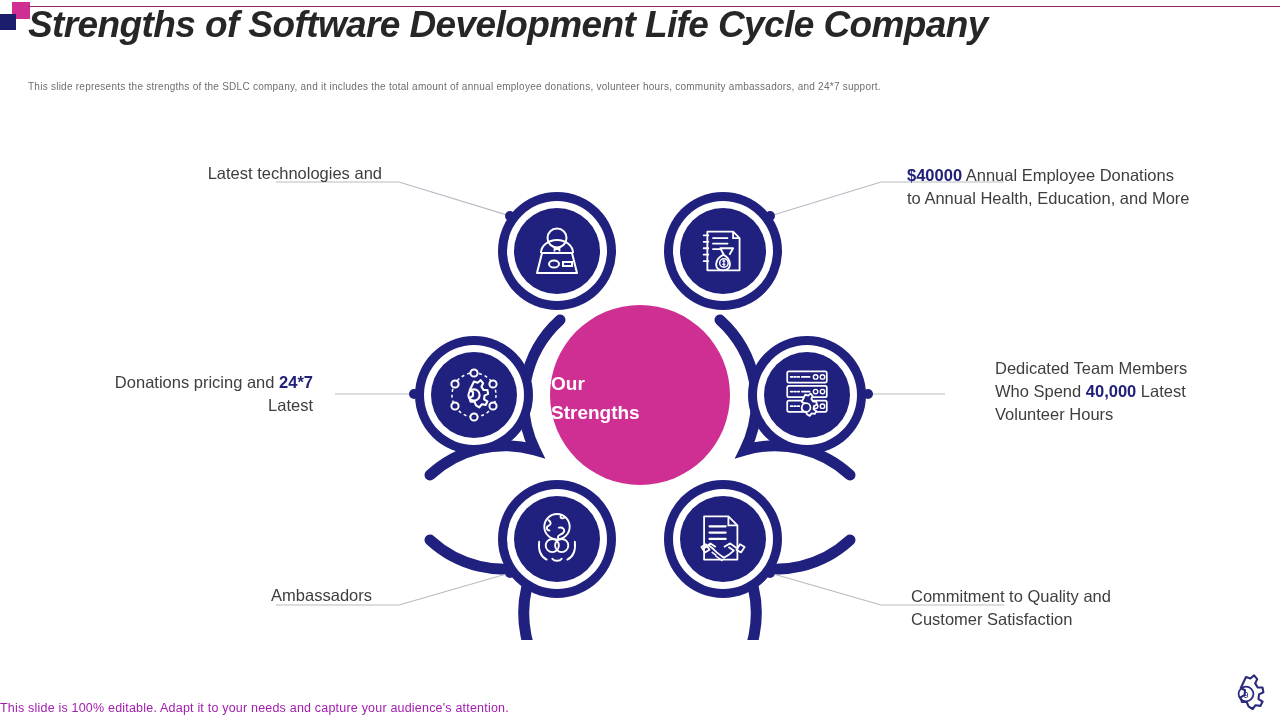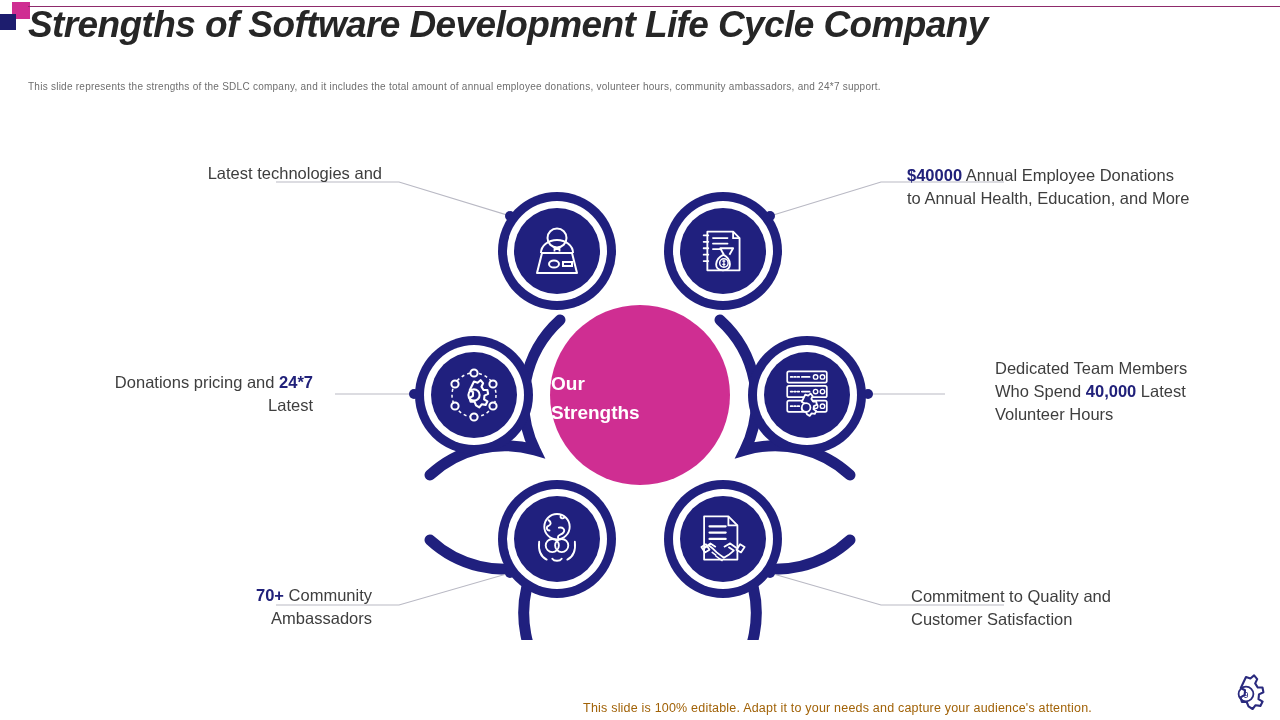--- a/index.html
+++ b/index.html
@@ -90,23 +90,23 @@
   .cal-bl { left: 130px;  top: 584px;  width: 242px; }
   .cal-tr { left: 907px;  top: 164px;  width: 346px; }
   .cal-mr { left: 967px;  top: 357px;  width: 260px; margin-left: 28px; }
   .cal-br { left: 911px;  top: 585px;  width: 260px; }
 
   
   .footer-note {
     position: absolute;
     left: 0; top: 701px;
     width: 1092px;
-    text-align: right;
+    text-align: left;
     font-size: 12.5px;
-    color: #a16207;
+    color: #a21caf;
     letter-spacing: 0.2px;
   }
   .brand-logo {
     position: absolute;
     right: 10px; bottom: 4px;
     width: 46px; height: 42px;
   }
 </style>
 </head>
 <body>
@@ -297,21 +297,20 @@
   <div class="callout left cal-tl">
     <div>Latest technologies and</div>
   </div>
 
   <div class="callout left cal-ml">
     <div><span>Donations pricing and </span><b>24*7</b></div>
     <div>Latest</div>
   </div>
 
   <div class="callout left cal-bl">
-    <div><b>70+</b><span> Community</span></div>
     <div>Ambassadors</div>
   </div>
 
   <div class="callout right cal-tr">
     <div><b>$40000</b><span> Annual Employee Donations</span></div>
     <div>to Annual Health, Education, and More</div>
   </div>
 
   <div class="callout right cal-mr">
     <div>Dedicated Team Members</div>

